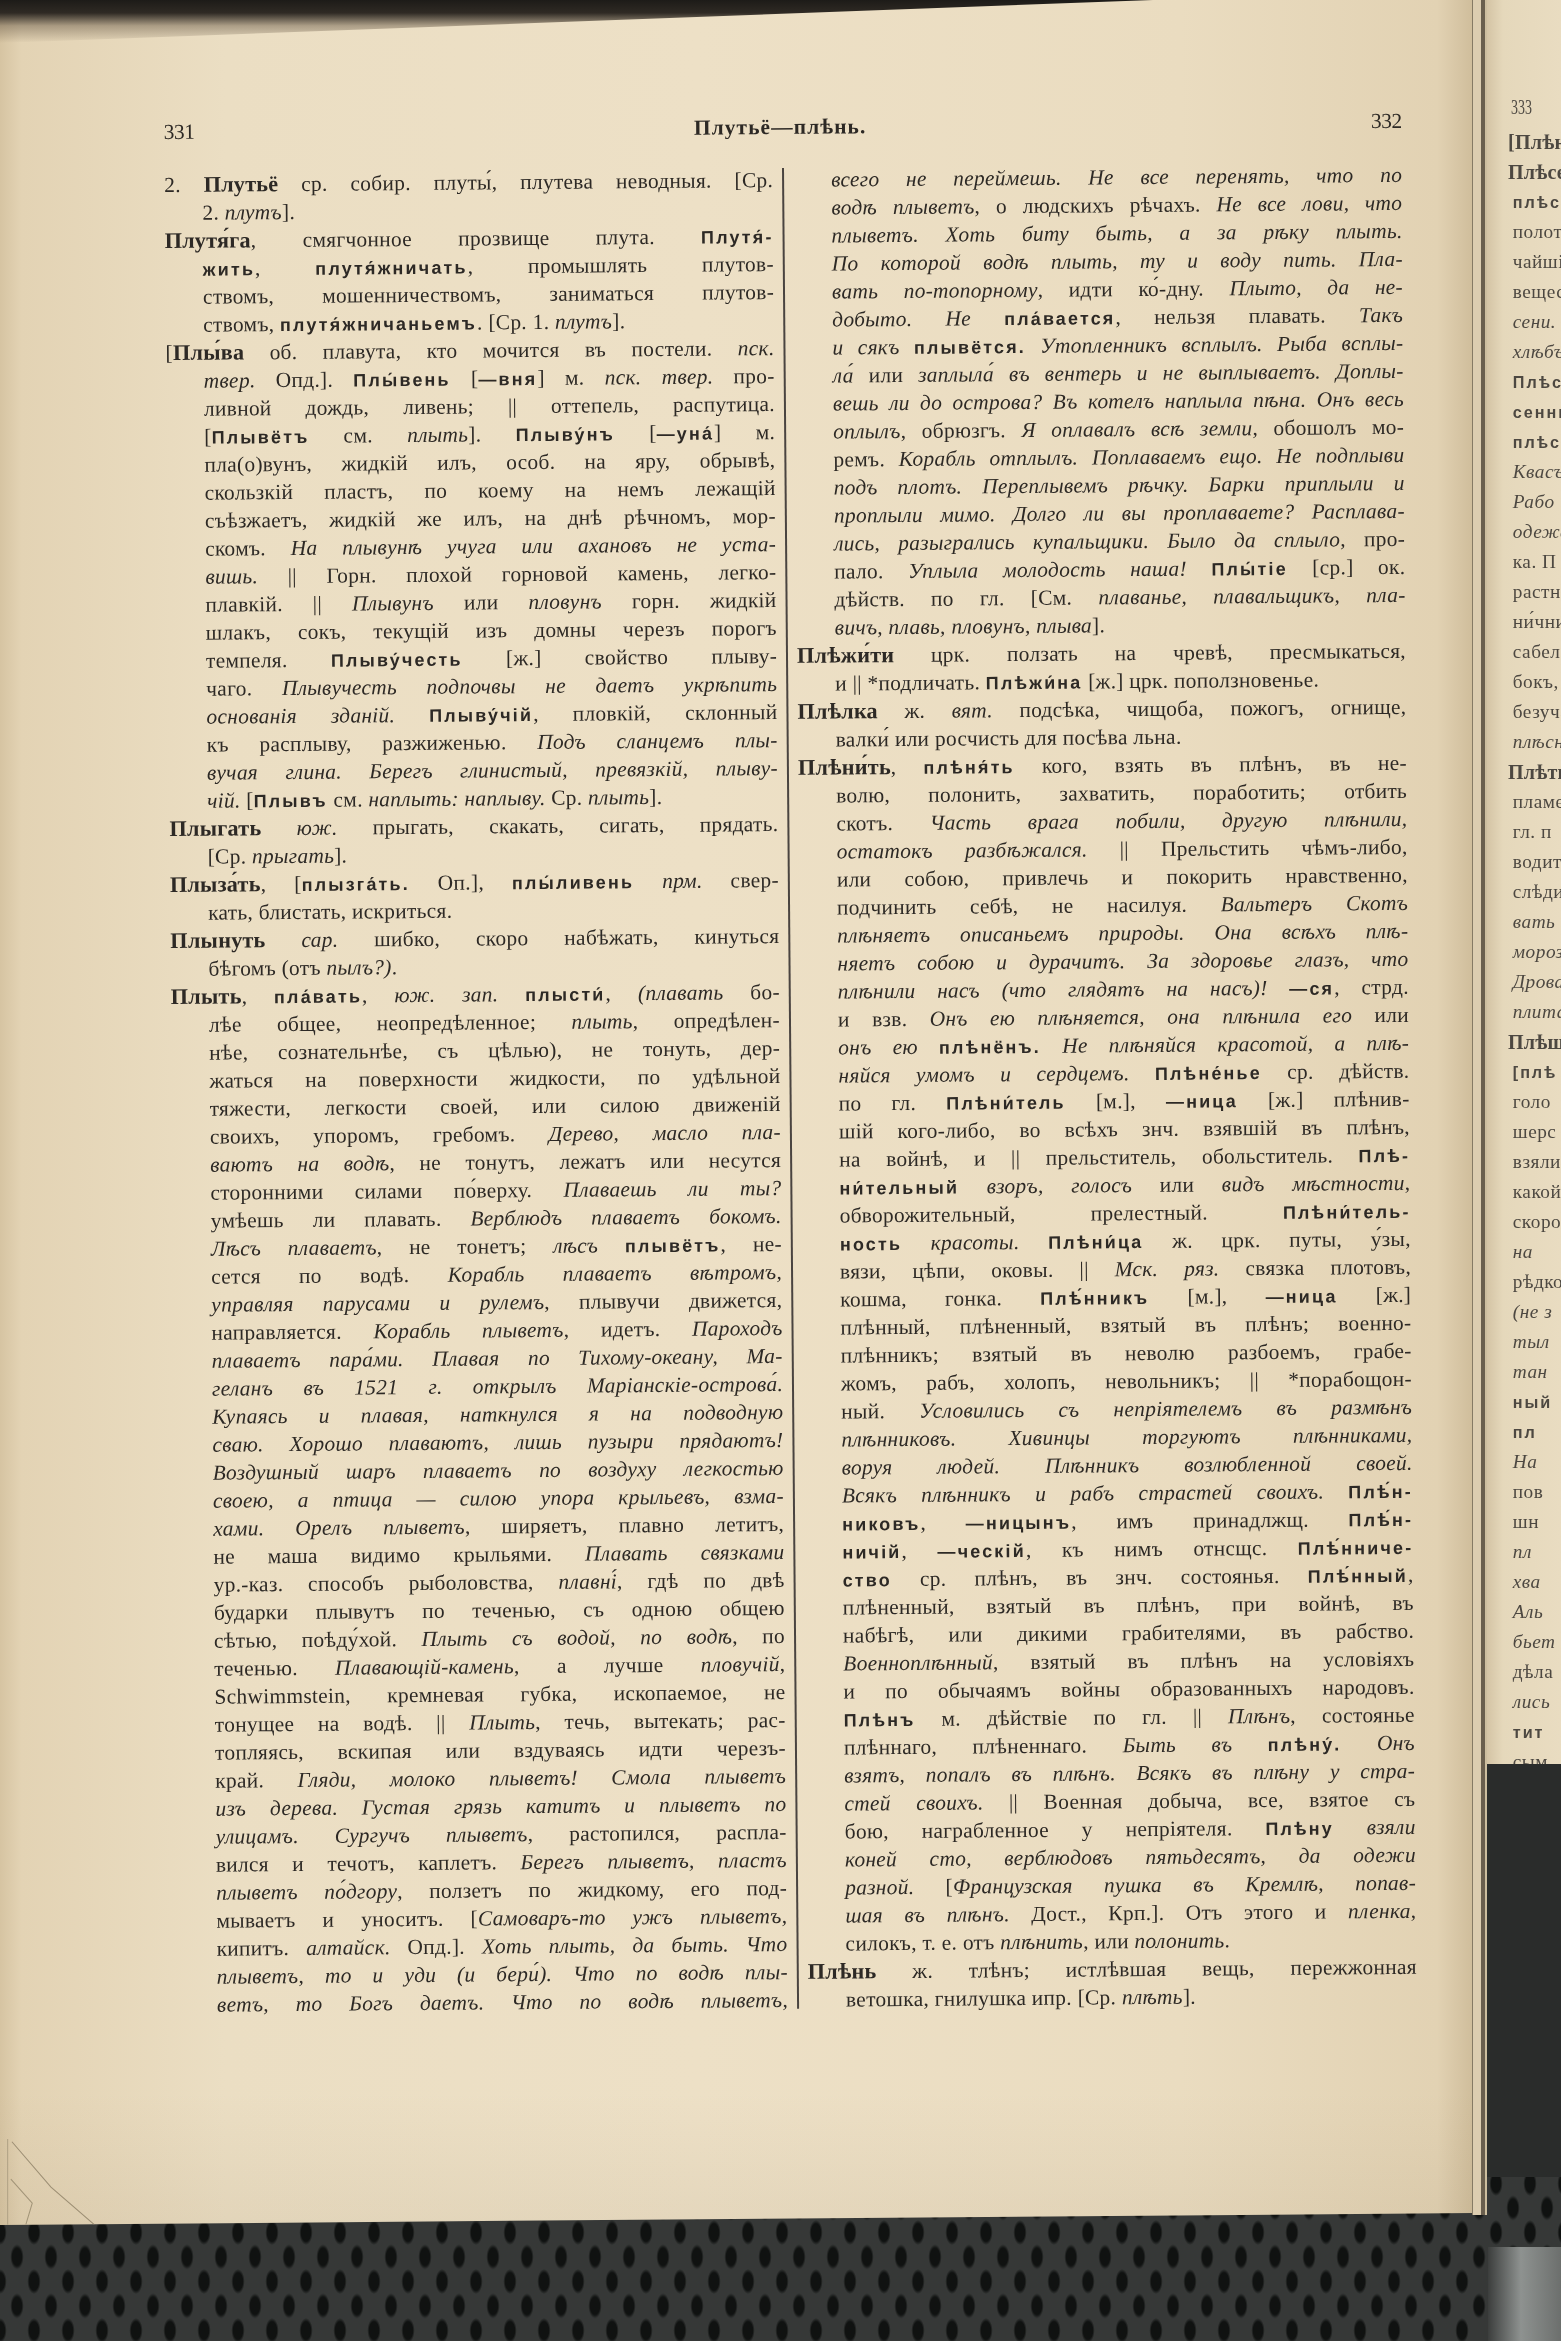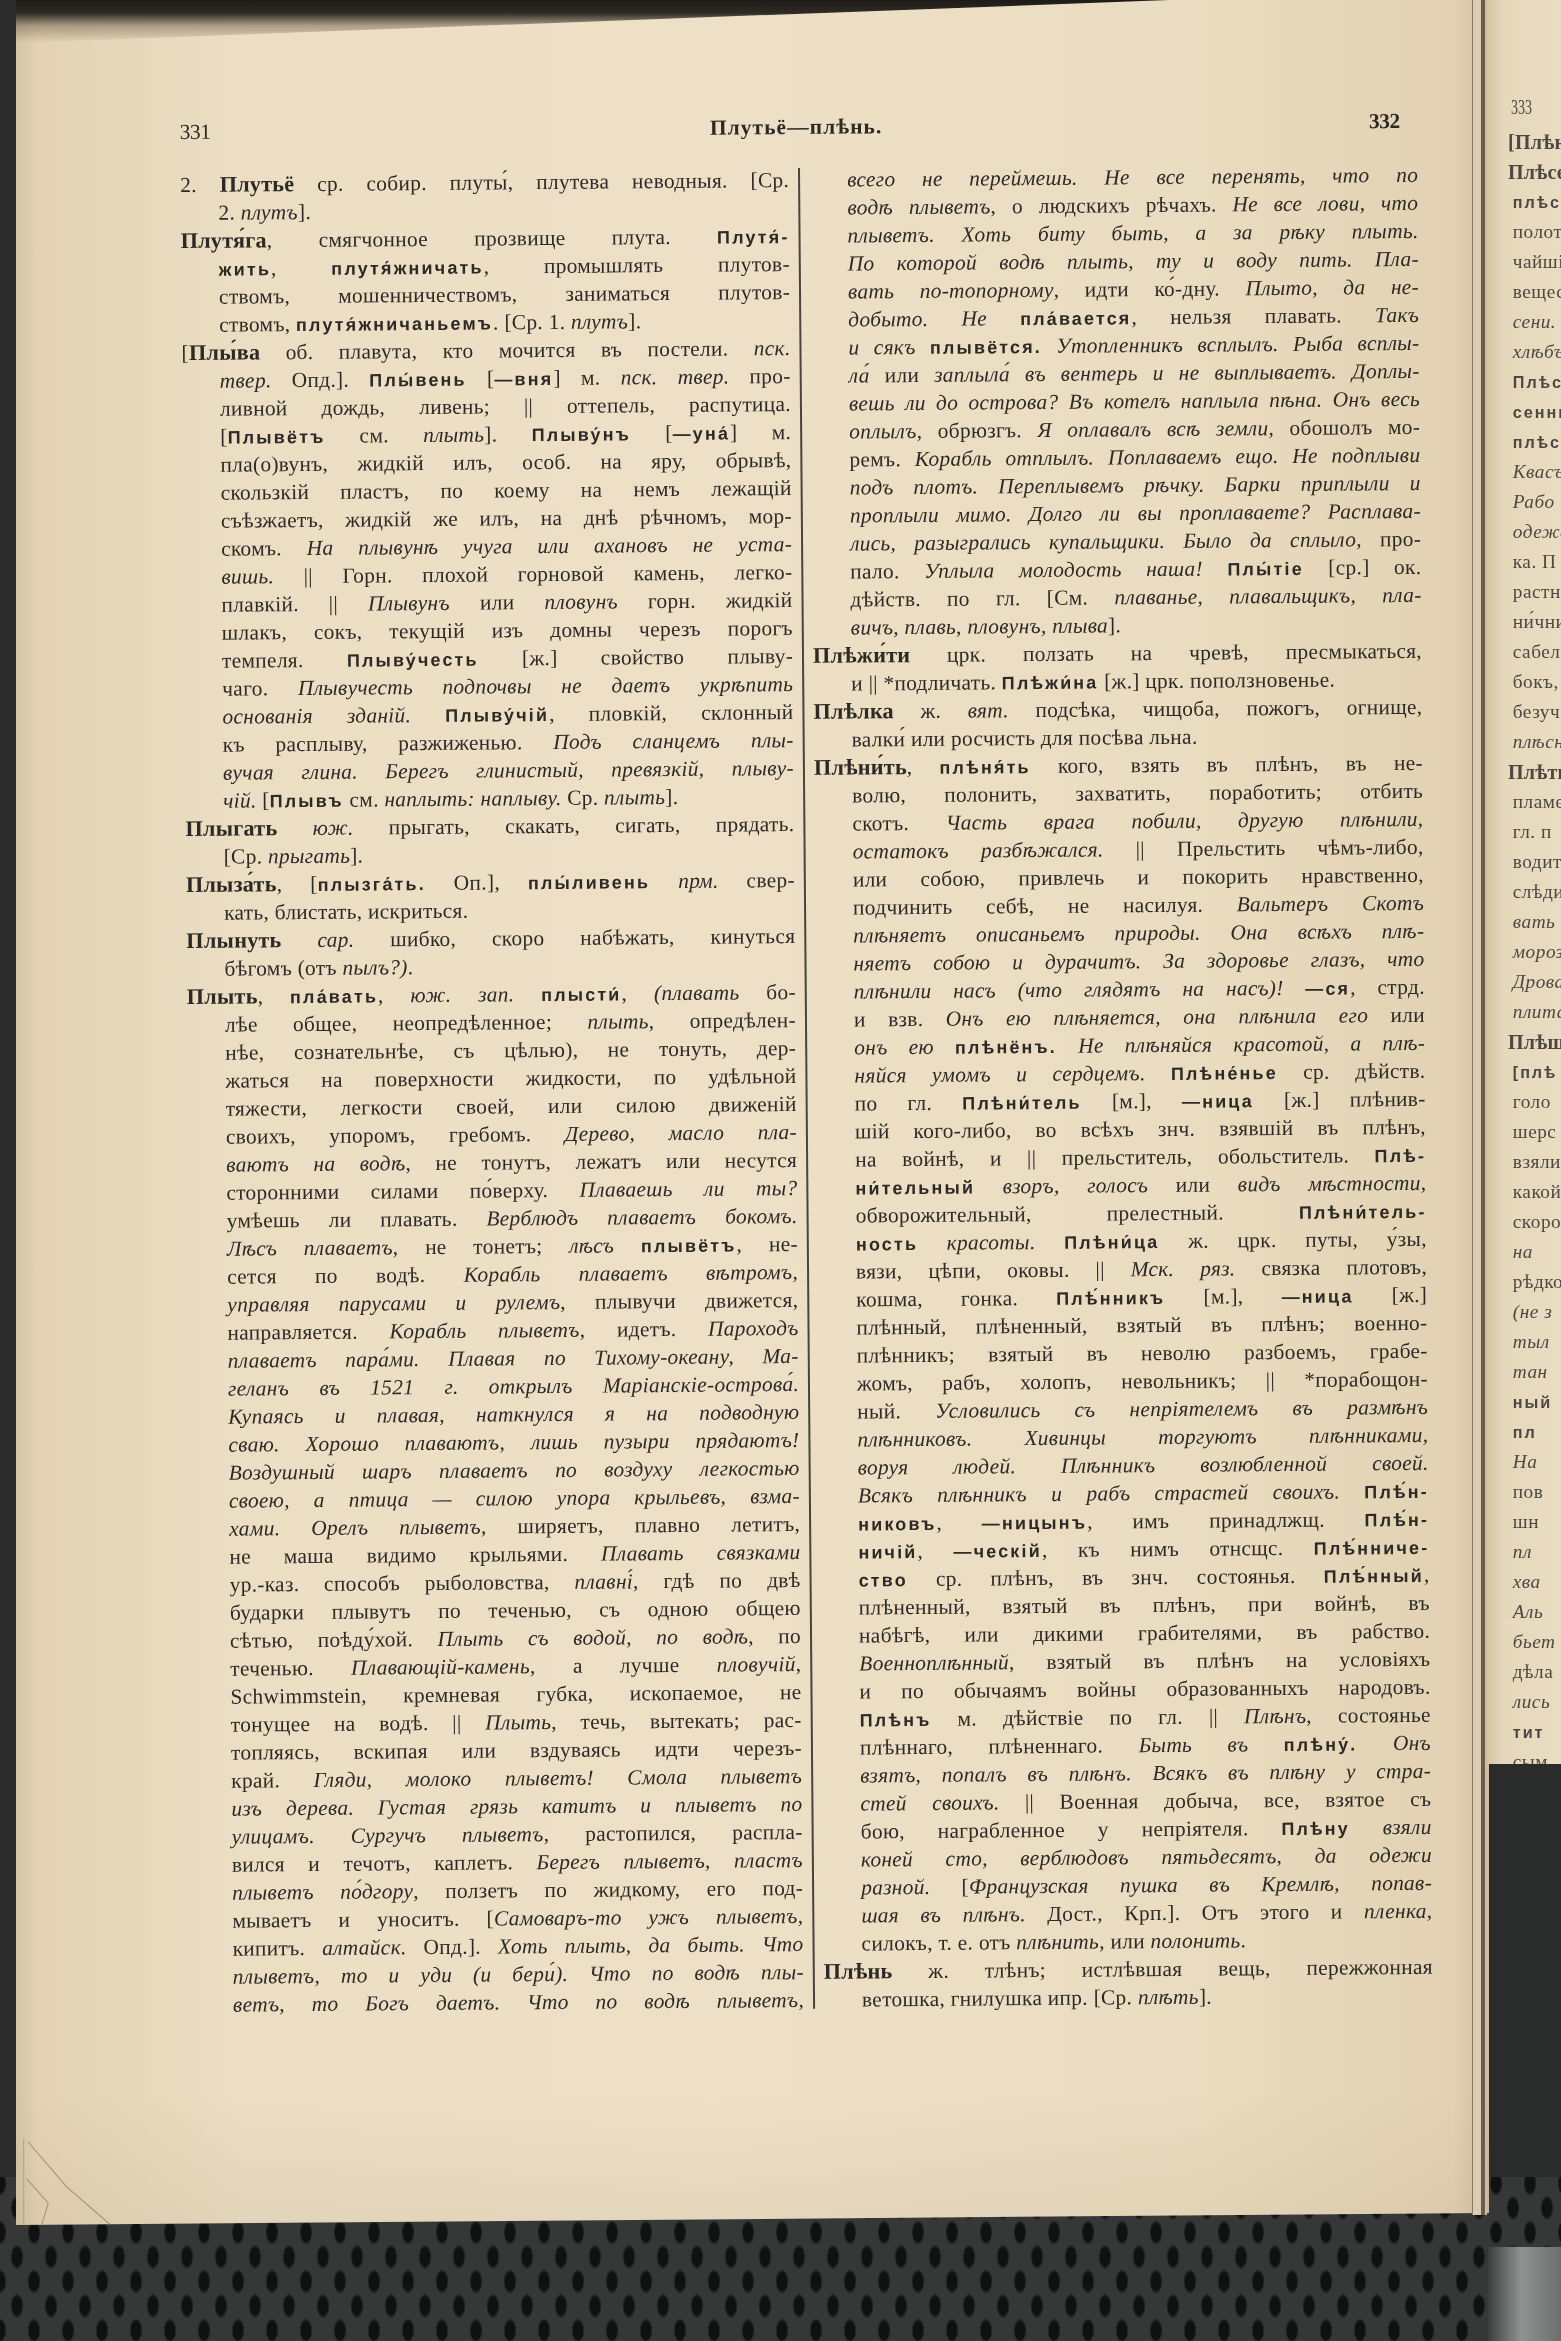--- a/index.html
+++ b/index.html
@@ -22,39 +22,38 @@
     position:absolute; left:1488px; top:2247px; width:73px; height:95px;
     background:linear-gradient(90deg,#3c3e3d 0,#8e9290 45%,#6c6f6d 100%);
   }
   
   .paper {
     position:absolute; left:0; top:0; width:1473px; height:2225px;
     background:
       linear-gradient(180deg, rgba(0,0,0,0) 0, rgba(0,0,0,0) 2091px, rgba(120,100,70,0.08) 2225px),
       linear-gradient(90deg, #d6c4a2 0, #e3d3b4 21.4px, #ebdec3 225px, #ede0c6 697px, #eadcc0 1180px, #e2d2b3 1437px, #cfbd9b 1473px);
     clip-path:polygon(0 0, 1473px 0, 1473px 2213px, 0 2225px);
-    margin-left:16px;
   }
   .top-shade {
     position:absolute; left:0; top:0; width:1153px; height:43px;
     background:linear-gradient(180deg,#1d1b18 0,#2f2a24 30%,rgba(120,105,85,0.55) 60%,rgba(233,219,190,0) 100%);
     clip-path:polygon(0 0, 1153px 0, 0 43px);
   }
   .fold-marks { position:absolute; left:0; top:2123px; width:118px; height:107px; }
 
   
   .content {
     position:absolute; left:164px; top:171px; width:1239px; height:1866px;
     transform:rotate(-0.47deg); transform-origin:0 0;
     color:#2d2925;
   }
   .head { position:absolute; left:0; top:-54px; width:1239px; height:30px; font-size:21.4px; line-height:30px; }
   .pn-left { position:absolute; left:0; top:0; letter-spacing:-0.5px; }
   .title { position:absolute; left:496px; width:241px; top:0; text-align:center; font-weight:700; letter-spacing:1.1px; }
-  .pn-right { position:absolute; right:19px; top:-1.1px; font-weight:700; letter-spacing:-0.5px; }
+  .pn-right { position:absolute; right:1px; top:-1.1px; font-weight:400; letter-spacing:-0.5px; }
 
   .rule { position:absolute; left:618px; top:2.1px; width:1.6px; height:1841px; background:#4a4440; }
 
   .col { position:absolute; top:0; font-size:21.4px; line-height:28px; letter-spacing:0.3px; }
   .col.left { left:0; width:609px; }
   .col.right { left:629px; width:609px; }
 
   .ln { height:28px; overflow:hidden; text-align:justify; text-align-last:justify; }
   .ln.ind { padding-left:38px; }
   .ln.end { text-align-last:left; }

